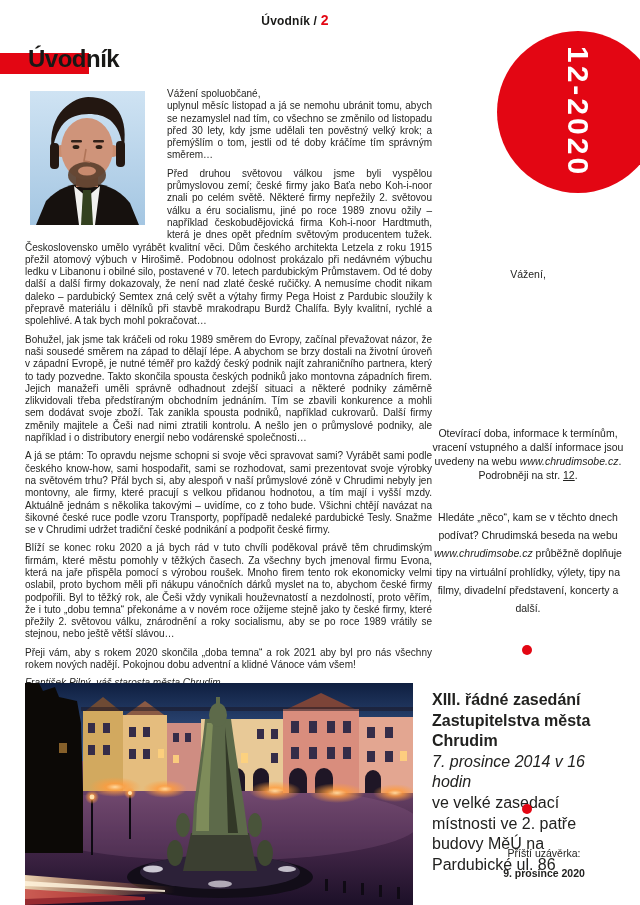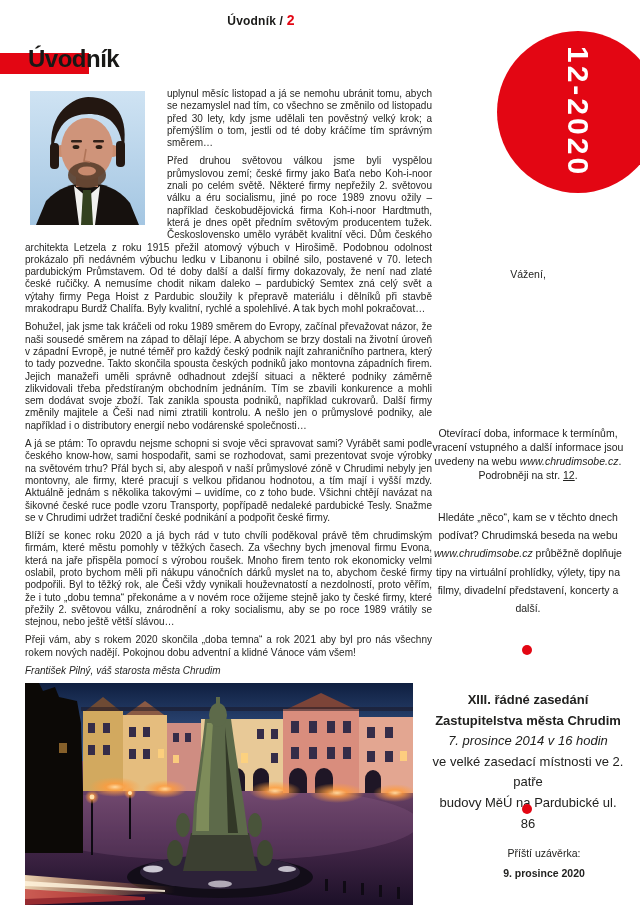--- a/index.html
+++ b/index.html
@@ -1,21 +1,21 @@
 <!DOCTYPE html>
 <html lang="cs"><head>
 <meta charset="utf-8">
 <style>
   html,body{margin:0;padding:0;background:#888;}
   .page{position:relative;width:640px;height:905px;background:#ffffff;overflow:hidden;
         font-family:"Liberation Sans",sans-serif;color:#1d1d1b;}
 
   
   .header{position:absolute;top:12px;left:0;width:522px;text-align:center;
-          font-size:12px;font-weight:bold;letter-spacing:.2px;color:#1a1a18;}
+          font-size:12px;font-weight:bold;letter-spacing:.2px;color:#1a1a18;padding-left:34px;}
   .header .pageno{color:#e30613;font-size:14px;}
 
   
   .badge{position:absolute;left:497px;top:31px;width:162px;height:162px;border-radius:50%;
          background:#e30613;display:flex;align-items:center;justify-content:center;}
   .badge span{writing-mode:vertical-rl;color:#ffffff;font-weight:bold;font-size:30px;
               letter-spacing:3px;}
 
   
   .title-bar{position:absolute;left:0;top:53px;width:89px;height:21px;background:#e30613;}
@@ -29,22 +29,22 @@
   .article p{margin:0 0 6px 0;}
   .article .greeting{margin:0;}
   .article .signature{font-style:italic;margin-top:3px;}
 
   
   .note{position:absolute;left:432px;width:192px;text-align:center;font-size:10.5px;
         line-height:17.4px;color:#222220;}
   .note .website{font-style:italic;}
   .note .pageref{text-decoration:underline;}
   .dot{position:absolute;left:522px;width:10px;height:10px;border-radius:50%;background:#e30613;}
-  .meeting{position:absolute;left:432px;top:690px;width:192px;text-align:center;
-           font-size:13px;line-height:20.6px;color:#222220;}
+  .meeting{position:absolute;left:432px;top:690px;width:192px;
+           font-size:16px;line-height:20.6px;color:#222220;}
   .meeting .b{font-weight:bold;}
   .meeting .i{font-style:italic;}
   .deadline{position:absolute;left:448px;top:843px;width:192px;text-align:center;
             font-size:10.5px;line-height:20px;color:#222220;}
   .deadline .date{font-weight:bold;}
 
   
   .square-photo{position:absolute;left:25px;top:683px;width:388px;height:222px;display:block;}
 </style>
 </head>
@@ -85,20 +85,21 @@
       <path d="M22,62 C16,20 46,6 58,6 C86,6 100,26 93,62 C92,44 87,35 80,29 C68,20 44,21 34,32 C27,40 24,50 22,62 Z" fill="#231711"></path>
       <rect x="20" y="52" width="9" height="26" rx="4" fill="#231711"></rect>
       <rect x="86" y="50" width="9" height="26" rx="4" fill="#231711"></rect>
       <ellipse cx="46" cy="56" rx="3.4" ry="2" fill="#2a1d14"></ellipse>
       <ellipse cx="69" cy="56" rx="3.4" ry="2" fill="#2a1d14"></ellipse>
       <rect x="41" y="49" width="11" height="2.6" rx="1.3" fill="#33221a"></rect>
       <rect x="63" y="49" width="11" height="2.6" rx="1.3" fill="#33221a"></rect>
       <path d="M56,58 L54,70 L60,71" stroke="#b07458" stroke-width="1.6" fill="none"></path>
     </svg>
 
+    <div class="greeting">Vážení spoluobčané,</div>
     <p>uplynul měsíc listopad a já se nemohu ubránit tomu, abych se nezamyslel nad tím, co všechno se změnilo od listopadu před 30 lety, kdy jsme udělali ten pověstný velký krok; a přemýšlím o tom, jestli od té doby kráčíme tím správným směrem…</p>
     <p>Před druhou světovou válkou jsme byli vyspělou průmyslovou zemí; české firmy jako Baťa nebo Koh-i-noor znali po celém světě. Některé firmy nepřežily 2. světovou válku a éru socialismu, jiné po roce 1989 znovu ožily – například českobudějovická firma Koh-i-noor Hardtmuth, která je dnes opět předním světovým producentem tužek. Československo umělo vyrábět kvalitní věci. Dům českého architekta Letzela z roku 1915 přežil atomový výbuch v Hirošimě. Podobnou odolnost prokázalo při nedávném výbuchu ledku v Libanonu i obilné silo, postavené v 70. letech pardubickým Průmstavem. Od té doby další a další firmy dokazovaly, že není nad zlaté české ručičky. A nemusíme chodit nikam daleko – pardubický Semtex zná celý svět a výtahy firmy Pega Hoist z Pardubic sloužily k přepravě materiálu i dělníků při stavbě mrakodrapu Burdž Chalífa. Byly kvalitní, rychlé a spolehlivé. A tak bych mohl pokračovat…</p>
     <p>Bohužel, jak jsme tak kráčeli od roku 1989 směrem do Evropy, začínal převažovat názor, že naši sousedé směrem na západ to dělají lépe. A abychom se brzy dostali na životní úroveň v západní Evropě, je nutné téměř pro každý český podnik najít zahraničního partnera, který to tady pozvedne. Takto skončila spousta českých podniků jako montovna západních firem. Jejich manažeři uměli správně odhadnout zdejší situaci a některé podniky záměrně zlikvidovali třeba předstíraným obchodním jednáním. Tím se zbavili konkurence a mohli sem dodávat svoje zboží. Tak zanikla spousta podniků, například cukrovarů. Další firmy změnily majitele a Češi nad nimi ztratili kontrolu. A nešlo jen o průmyslové podniky, ale například i o distributory energií nebo vodárenské společnosti…</p>
     <p>A já se ptám: To opravdu nejsme schopni si svoje věci spravovat sami? Vyrábět sami podle českého know-how, sami hospodařit, sami se rozhodovat, sami prezentovat svoje výrobky na světovém trhu? Přál bych si, aby alespoň v naší průmyslové zóně v Chrudimi nebyly jen montovny, ale firmy, které pracují s velkou přidanou hodnotou, a tím mají i vyšší mzdy. Aktuálně jednám s několika takovými – uvidíme, co z toho bude. Všichni chtějí navázat na šikovné české ruce podle vzoru Transporty, popřípadě nedaleké pardubické Tesly. Snažme se v Chrudimi udržet tradiční české podnikání a podpořit české firmy.</p>
     <p>Blíží se konec roku 2020 a já bych rád v tuto chvíli poděkoval právě těm chrudimským firmám, které městu pomohly v těžkých časech. Za všechny bych jmenoval firmu Evona, která na jaře přispěla pomocí s výrobou roušek. Mnoho firem tento rok ekonomicky velmi oslabil, proto bychom měli při nákupu vánočních dárků myslet na to, abychom české firmy podpořili. Byl to těžký rok, ale Češi vždy vynikali houževnatostí a nezdolností, proto věřím, že i tuto „dobu temna“ překonáme a v novém roce ožijeme stejně jako ty české firmy, které přežily 2. světovou válku, znárodnění a roky socialismu, aby se po roce 1989 vrátily se stejnou, nebo ještě větší slávou…</p>
     <p>Přeji vám, aby s rokem 2020 skončila „doba temna“ a rok 2021 aby byl pro nás všechny rokem nových nadějí. Pokojnou dobu adventní a klidné Vánoce vám všem!</p>
     <p class="signature">František Pilný, váš starosta města Chrudim</p>
   </div>
 
   <div class="note" style="top:266px;">

